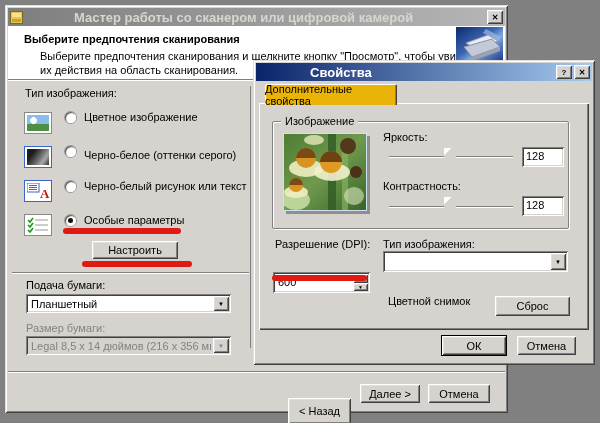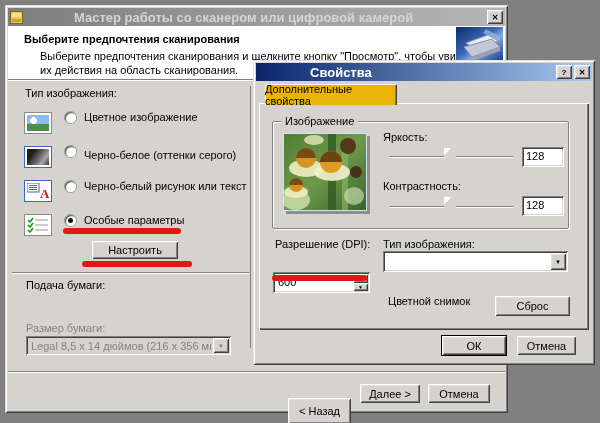--- a/index.html
+++ b/index.html
@@ -179,20 +179,26 @@
     <div class="marker" style="left:58px; top:223px; width:118px;"></div>
 
     <div class="btn raised" style="left:87px; top:236px; width:86px; height:18px;">
       <span>Настроить</span>
     </div>
     <div class="marker" style="left:77px; top:256px; width:110px;"></div>
 
     <div class="etch-h" style="left:7px; top:267px; width:237px;"></div>
 
     <span class="lbl" style="left:21px; top:274px;">Подача бумаги:</span>
+    <div class="combo" style="left:21px; top:289px; width:205px; height:19px;">
+      <span class="c-text">Планшетный</span>
+      <div class="combo-arrow raised">
+        <span>▼</span>
+        </div>
+    </div>
 
     <span class="lbl dis" style="left:21px; top:317px;">Размер бумаги:</span>
     <div class="combo disabled" style="left:21px; top:331px; width:205px; height:19px;">
       <span class="c-text">Legal 8,5 x 14 дюймов (216 x 356 мм)</span>
       <div class="combo-arrow raised">
         <span>▼</span>
         </div>
     </div>
 
     <div class="etch-v" style="left:245px; top:81px; height:262px;"></div>

